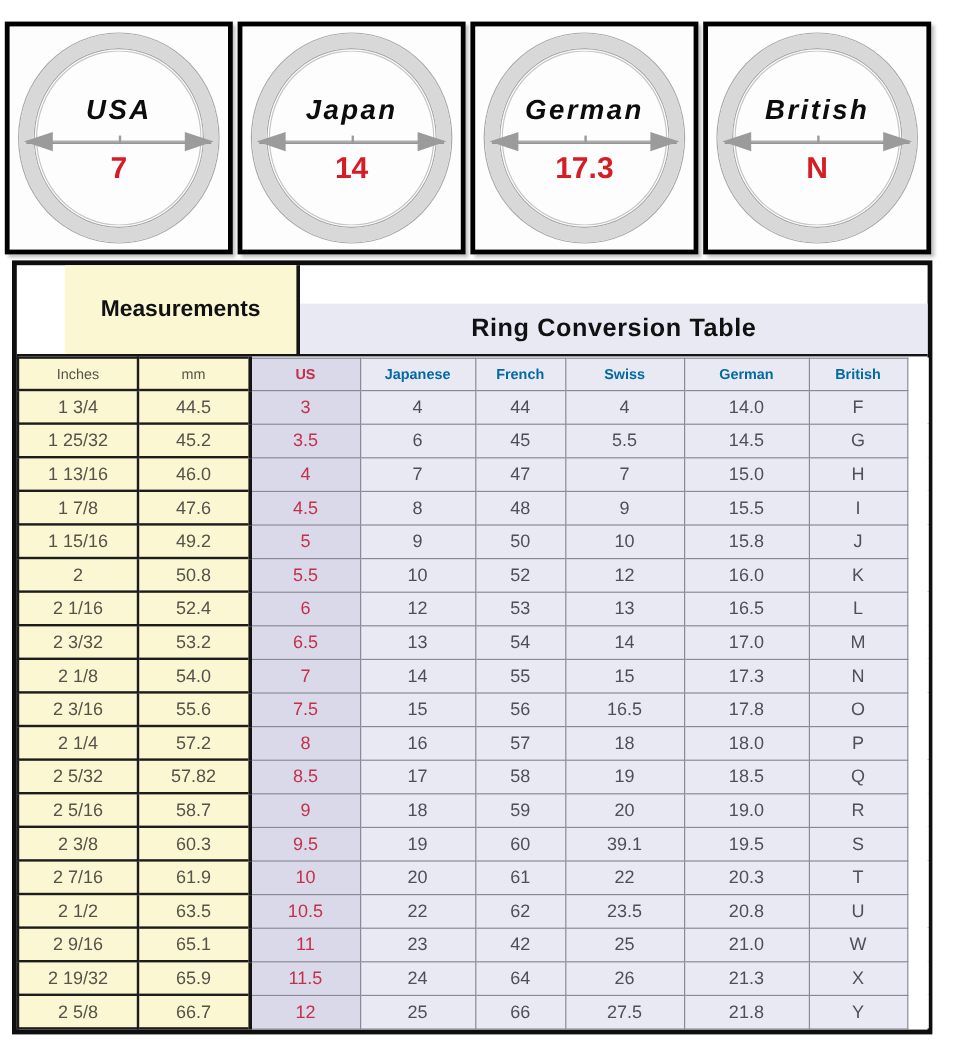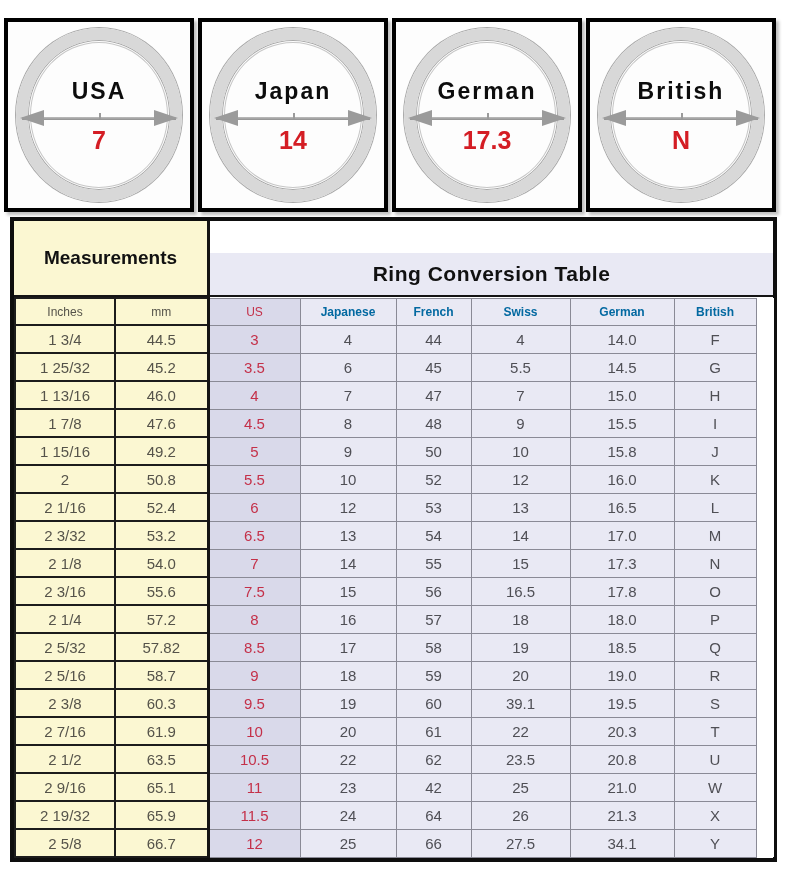--- a/index.html
+++ b/index.html
@@ -42,31 +42,31 @@
   .ring-arrow::after{
     content:'';position:absolute;right:-2px;top:-7px;
     border-top:8px solid transparent;border-bottom:8px solid transparent;
     border-left:24px solid #9b9b9b;
   }
   .ring-tick{
     position:absolute;left:50%;top:-4px;width:2px;height:6px;background:#9b9b9b;
   }
   .ring-label{
     position:absolute;left:0;width:100%;bottom:103px;text-align:center;
-    font-weight:bold;font-size:23px;letter-spacing:2px;color:#0c0c0c;
+    font-weight:bold;font-size:23px;letter-spacing:2px;color:#0c0c0c;font-style:italic;
   }
   .ring-value{
     position:absolute;left:0;width:100%;top:104px;text-align:center;
     font-weight:bold;font-size:25px;color:var(--ringred);
   }
   
   .table-wrap{
     margin:5px 0 0 10px;width:767px;border:4px solid var(--blk);background:#fff;
   }
-  .band-row{display:flex;border-bottom:2px solid #141414;}
+  .band-row{display:flex;border-bottom:2px solid #141414;padding-left:40px;}
   .band-measure{
     width:196px;flex:0 0 auto;background:var(--cream);
     border-right:3px solid #141414;
     display:flex;align-items:center;justify-content:center;
     font-weight:bold;font-size:19px;color:#111;height:74px;
   }
   .band-rct{
     flex:1;background:var(--lav);
     display:flex;align-items:center;justify-content:center;
     font-weight:bold;font-size:21px;color:#111;letter-spacing:0.5px;margin-top:32px;
@@ -90,21 +90,21 @@
   .lav{
     background:var(--lav);color:var(--textgray);
     border:1px solid var(--gridgray);
   }
   th.lav{color:#0369a1;font-weight:bold;}
   
   .us{
     background:var(--uscol);color:var(--usred);font-weight:bold;
     border:1px solid var(--gridgray);border-left:3px solid #141414;
   }
-  th.us{color:var(--usred);font-weight:normal;}
+  th.us{color:var(--usred);font-weight:bold;}
   
   .gutter{
     background:#ffffff;border:none;border-left:1px solid var(--gridgray);
   }
 </style>
 </head>
 <body>
 
 <div class="rings-row">
   <div class="ring-card">
@@ -370,19 +370,19 @@
           <td class="lav">X</td>
           <td class="gutter"></td>
         </tr>
         <tr>
           <td class="cream">2 5/8</td>
           <td class="cream">66.7</td>
           <td class="us">12</td>
           <td class="lav">25</td>
           <td class="lav">66</td>
           <td class="lav">27.5</td>
-          <td class="lav">34.1</td>
+          <td class="lav">21.8</td>
           <td class="lav">Y</td>
           <td class="gutter"></td>
         </tr>
       </tbody>
   </table>
 </div>
 
 </body></html>

